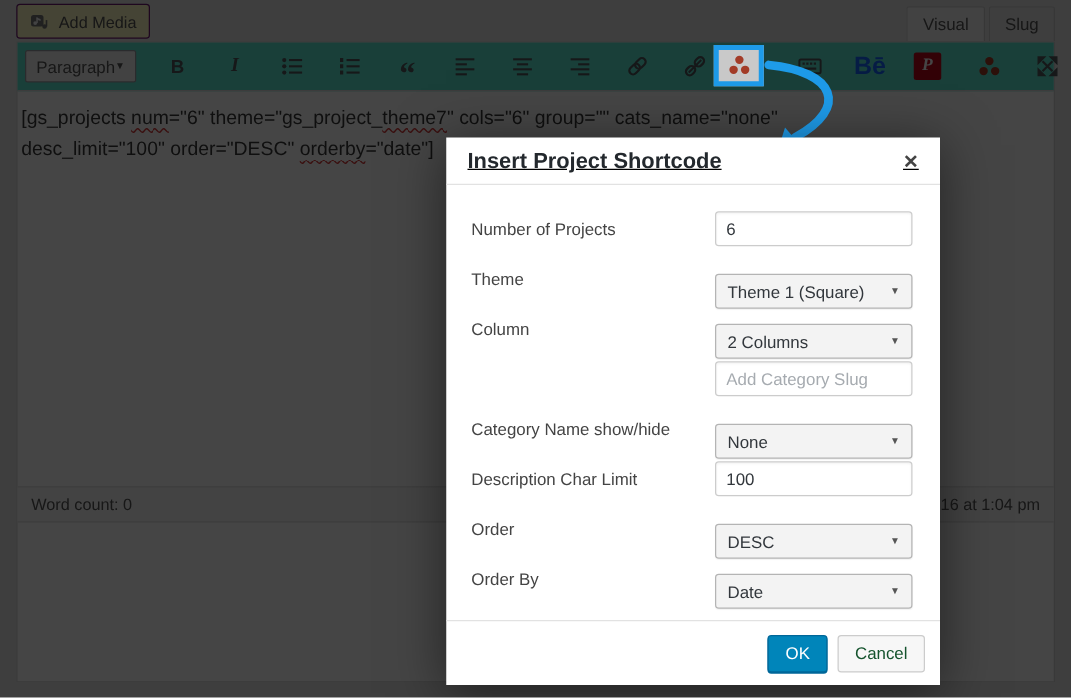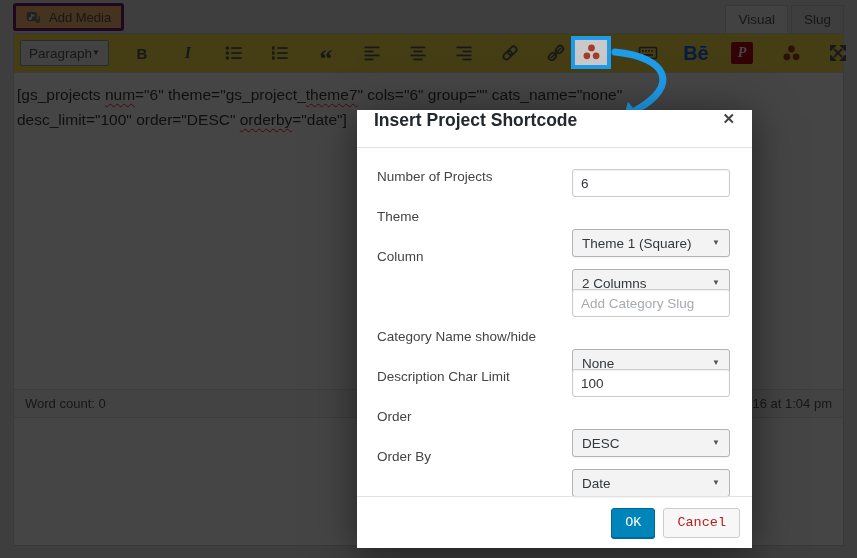--- a/index.html
+++ b/index.html
@@ -2,29 +2,29 @@
 <html style="--accent-blue: #1e9be9; --wp-button-blue: #0085ba; --pinterest-red: #bd081c; --behance-blue: #1769ff; --dots-red: #a33c28;"><head>
 <meta charset="utf-8">
 <style>
   html,body { margin:0; padding:0; }
   body { font-family:"Liberation Sans", sans-serif; }
   .stage { position:relative; width:857px; height:558px; background:#e6e6e6; overflow:hidden; }
 
   
   .topbar { position:absolute; left:0; top:0; right:0; height:33px; }
   .add-media { position:absolute; left:13px; top:3px; height:28px; display:inline-flex; align-items:center; gap:7px;
-    background:#fdba74; border:3px solid #701a75; border-radius:3px; padding:0 10px; font-size:13px; color:#555; cursor:pointer; }
+    background:#fef9c3; border:1px solid #701a75; border-radius:3px; padding:0 10px; font-size:13px; color:#555; cursor:pointer; }
   .add-media svg { width:16px; height:15px; fill:#777; }
   .tabs { position:absolute; right:13px; top:5px; display:flex; }
   .tab { height:27px; padding:0 12px; margin-left:3px; display:flex; align-items:center; font-size:13.5px; color:#555;
     background:#e4e4e4; border:1px solid #ccc; border-bottom:none; border-radius:2px 2px 0 0; cursor:pointer; }
   .tab.active { background:#f5f5f5; }
 
   .editor-wrap { position:absolute; left:13px; top:33px; width:831px; height:513px; background:#fff; border:1px solid #d4d4d4; box-sizing:border-box; }
-  .toolbar { height:38px; background:#fde047; border-bottom:1px solid #dedede; display:flex; align-items:center; padding:0 8px 0 6px; gap:20px; }
+  .toolbar { height:38px; background:#5eead4; border-bottom:1px solid #dedede; display:flex; align-items:center; padding:0 8px 0 6px; gap:20px; }
   .para-select { width:106px; height:26px; box-sizing:border-box; border:1px solid #9aa0a5; border-radius:2px;
     display:flex; align-items:center; padding:0 8px; font-size:13.5px; color:#555; cursor:pointer; background:#f5f5f5; }
   .para-select .caret { margin-left:auto; }
   .caret { font-size:8px; color:#555; line-height:1; }
   .tbtn { width:26px; height:26px; display:flex; align-items:center; justify-content:center; color:#54595e; cursor:pointer; border-radius:2px; flex:0 0 auto; }
   .tbtn svg { width:20px; height:20px; fill:currentColor; }
   .glyph-b { font-weight:700; font-size:15px; }
   .glyph-i { font-family:"Liberation Serif", serif; font-style:italic; font-size:16px; font-weight:600; }
   .glyph-q { font-family:"Liberation Serif", serif; font-size:26px; line-height:10px; padding-top:12px; font-weight:700; }
   .behance { font-weight:700; font-size:20px; color:var(--behance-blue); width:30px; }
@@ -49,38 +49,38 @@
   .overlay { position:absolute; inset:0; background:rgba(0,0,0,0.73); z-index:5; }
 
   
   .hl-box { position:absolute; left:571px; top:36px; width:40px; height:33px; box-sizing:border-box;
     border:4px solid var(--accent-blue); background:#c9c9c9; display:flex; align-items:center; justify-content:center; z-index:8; }
   .arrow-svg { position:absolute; inset:0; z-index:9; pointer-events:none; }
 
   
   .modal { position:absolute; left:357px; top:110px; width:395px; height:438px; background:#fff; z-index:10;
     box-shadow:0 6px 40px rgba(0,0,0,0.5); }
-  .modal-header { height:37px; border-bottom:1px solid #e2e2e2; display:flex; align-items:flex-start; padding:0 17px; }
+  .modal-header { height:37px; border-bottom:1px solid #e2e2e2; display:flex; align-items:center; padding:0 17px;text-decoration:underline; }
   .modal-title { font-size:17.5px; font-weight:700; color:#23282d; }
   .modal-close { margin-left:auto; font-size:15px; font-weight:700; color:#444; cursor:pointer; }
   .modal-body { padding:21px 22px 0 20px; }
-  .frow { display:flex; align-items:flex-start; height:28px; margin-bottom:12px; }
+  .frow { display:flex; align-items:center; height:28px; margin-bottom:12px; }
   .frow label { font-size:13.5px; color:#444; }
   .txt { margin-left:auto; width:158px; height:28px; box-sizing:border-box; border:1px solid #ccc; border-radius:3px;
     padding:0 8px; font-size:13.5px; color:#32373c; box-shadow:inset 0 1px 2px rgba(0,0,0,0.06); font-family:"Liberation Sans", sans-serif; }
   .txt::placeholder { color:#a6abb0; opacity:1; }
   .sel { margin-left:auto; width:158px; height:28px; box-sizing:border-box; border:1px solid #b4b4b4; border-radius:3px;
     background:#f3f3f3; display:flex; align-items:center; padding:0 9px; font-size:13.5px; color:#32373c; cursor:pointer;
     box-shadow:0 1px 1px rgba(0,0,0,0.05);margin-top:20px; }
   .sel .caret { margin-left:auto; }
   .modal-footer { position:absolute; left:0; right:0; bottom:0; height:51px; border-top:1px solid #e2e2e2;
     display:flex; align-items:center; justify-content:flex-end; gap:8px; padding:0 12px; }
-  .btn { font-size:13.5px; border-radius:3px; padding:0 13px; height:30px; cursor:pointer; font-family:Liberation Mono, monospace; }
+  .btn { font-size:13.5px; border-radius:3px; padding:0 13px; height:30px; cursor:pointer; font-family:Liberation Sans, sans-serif; }
   .btn-ok { background:var(--wp-button-blue); color:#fff; border:1px solid #006799; box-shadow:0 1px 0 #006799; }
-  .btn-cancel { background:#f7f7f7; color:#b91c1c; border:1px solid #ccc; }
+  .btn-cancel { background:#f7f7f7; color:#14532d; border:1px solid #ccc; }
 </style>
 </head>
 <body>
 
 <div class="stage">
 
   <div class="topbar">
     <button class="add-media">
       <svg viewBox="0 0 20 18">
         <rect x="1" y="2" width="12.5" height="11.5" rx="2.5"></rect>

